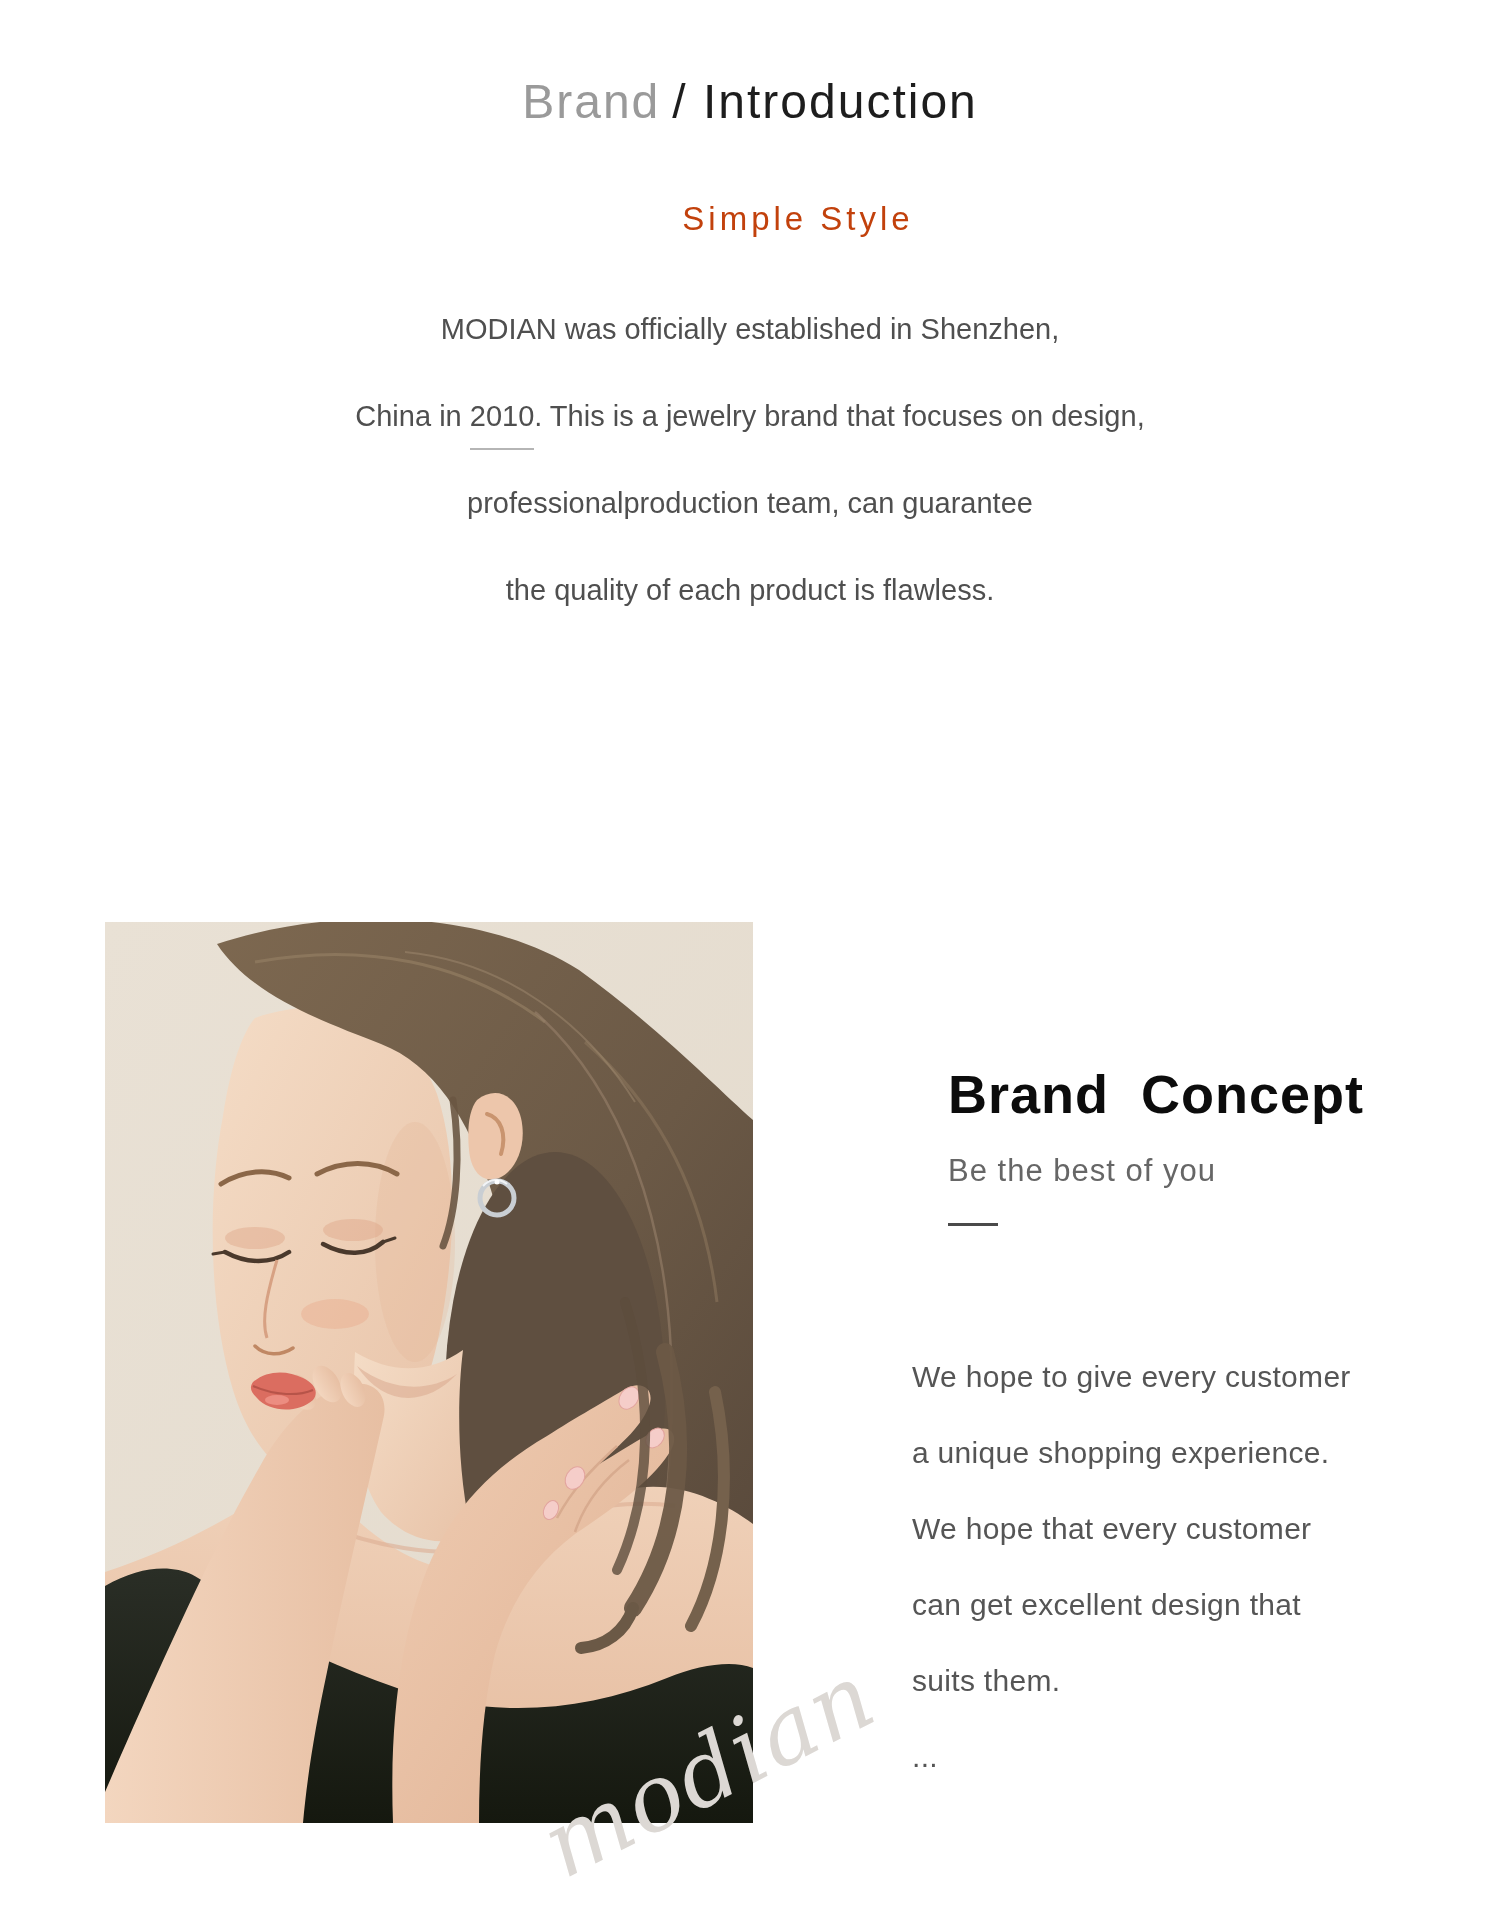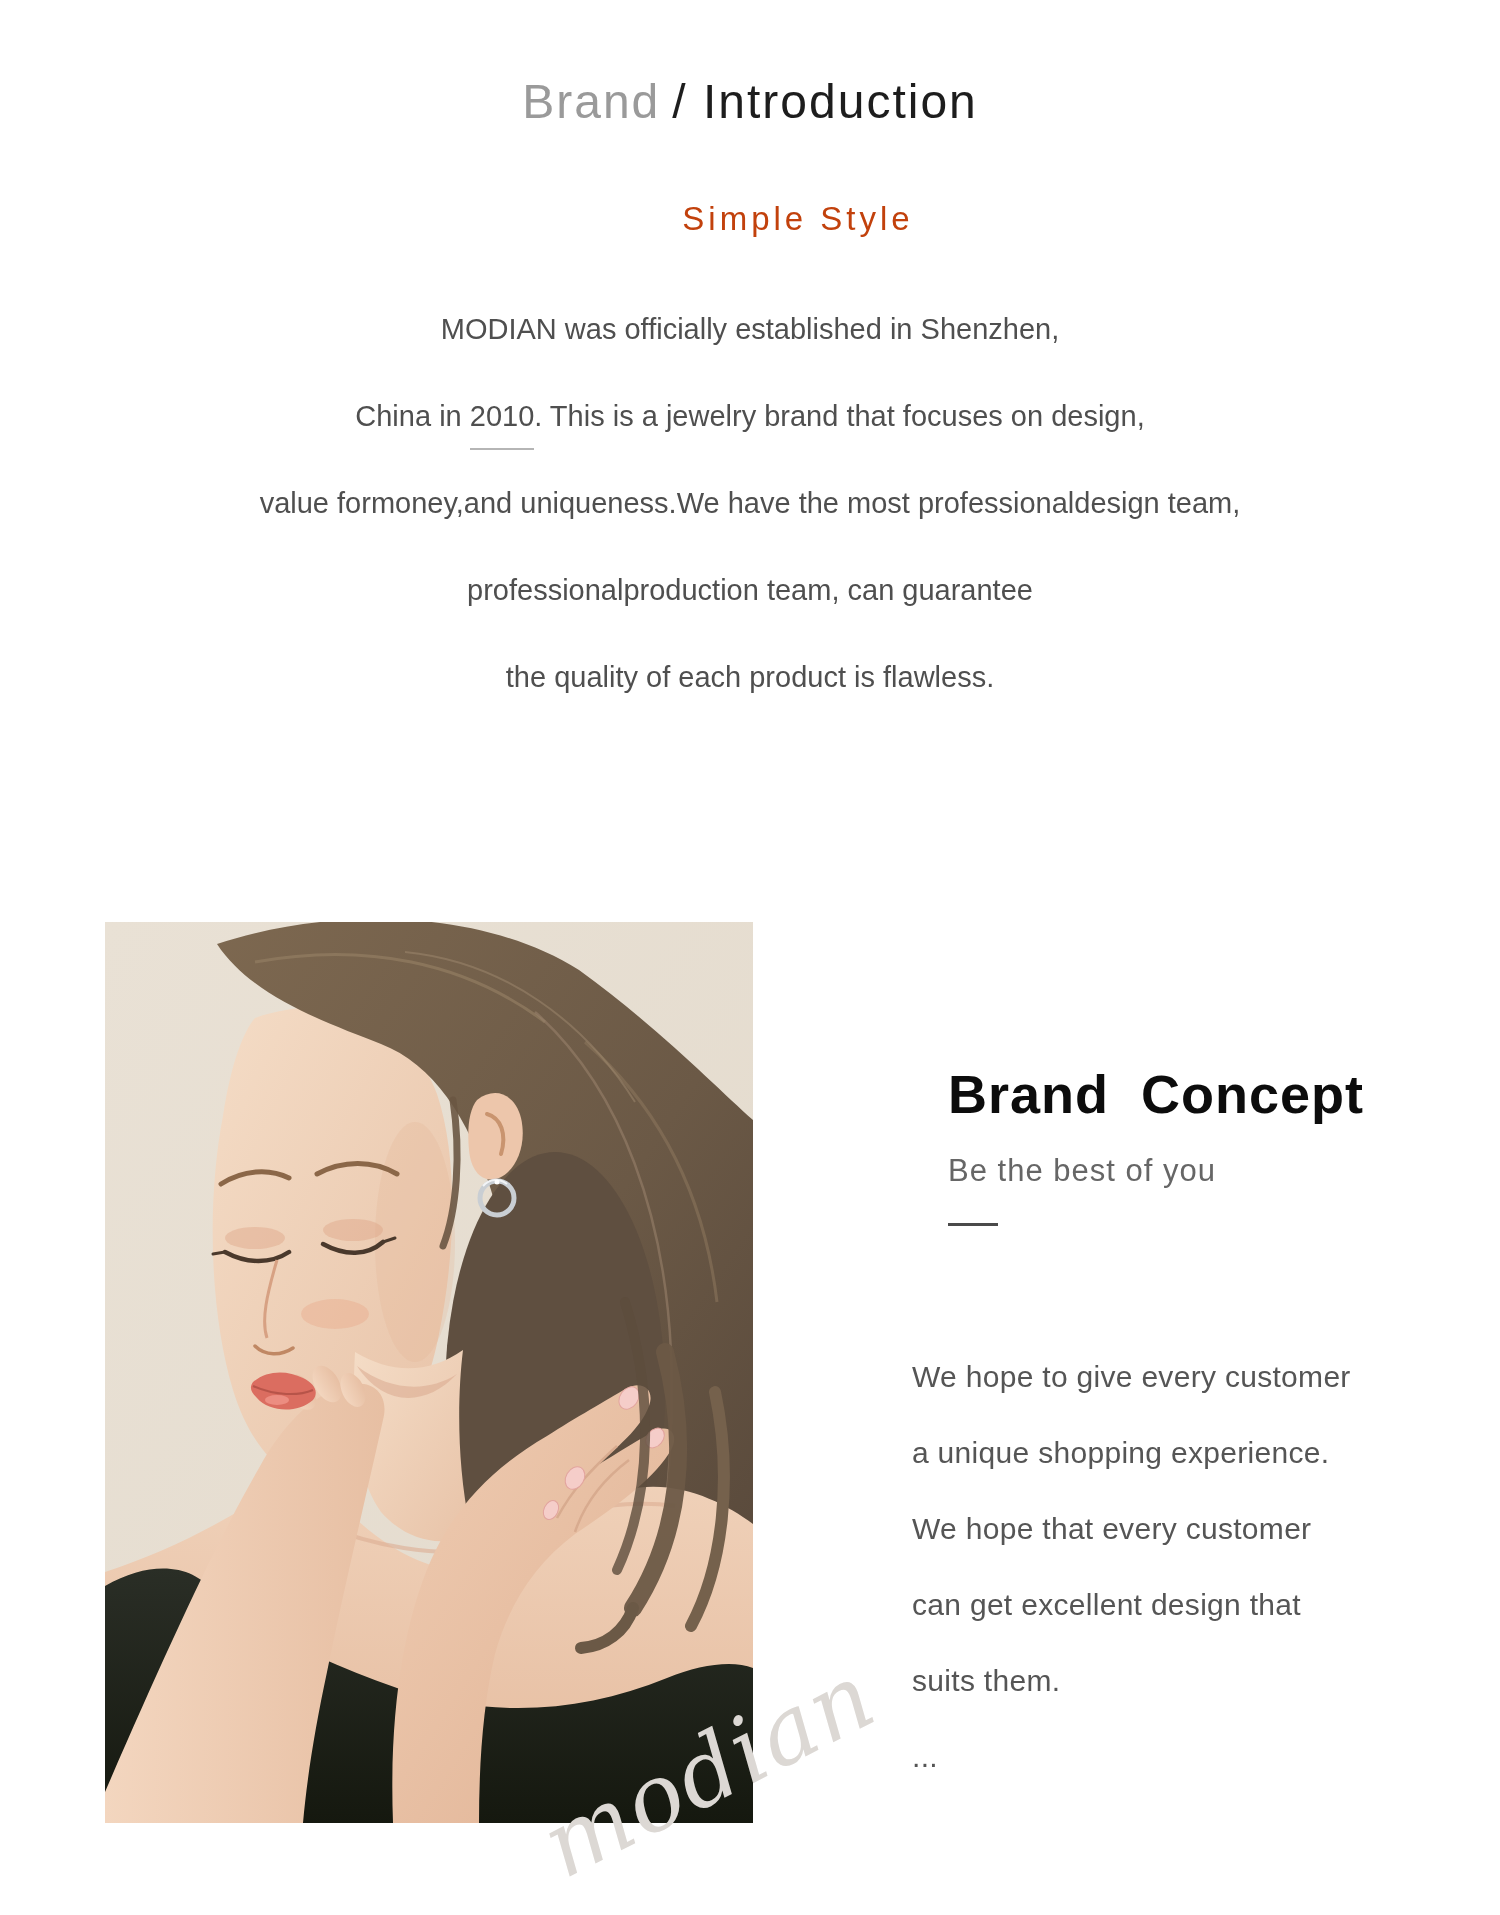--- a/index.html
+++ b/index.html
@@ -50,21 +50,20 @@
 
 <div class="page">
 
   <h1 class="hero-title"><span class="t-gray">Brand</span><span class="t-dark">/ Introduction</span></h1>
 
   <div class="subtitle">Simple Style</div>
 
   <section class="intro">
     <p class="iline">MODIAN was officially established in Shenzhen,</p>
     <p class="iline"><span>China in </span><span class="u">2010</span><span>. This is a jewelry brand that focuses on design,</span></p>
-    <p class="iline">value formoney,and uniqueness.We have the most professionaldesign team,</p>
     <p class="iline">professionalproduction team, can guarantee</p>
     <p class="iline">the quality of each product is flawless.</p>
   </section>
 
   <figure class="photo">
     <svg viewBox="0 0 648 901" preserveAspectRatio="none">
       <defs>
         <linearGradient id="bgG" x1="0" y1="0" x2="1" y2="1">
           <stop offset="0" stop-color="#e9e1d5"></stop>
             <stop offset="1" stop-color="#e3dacc"></stop>

